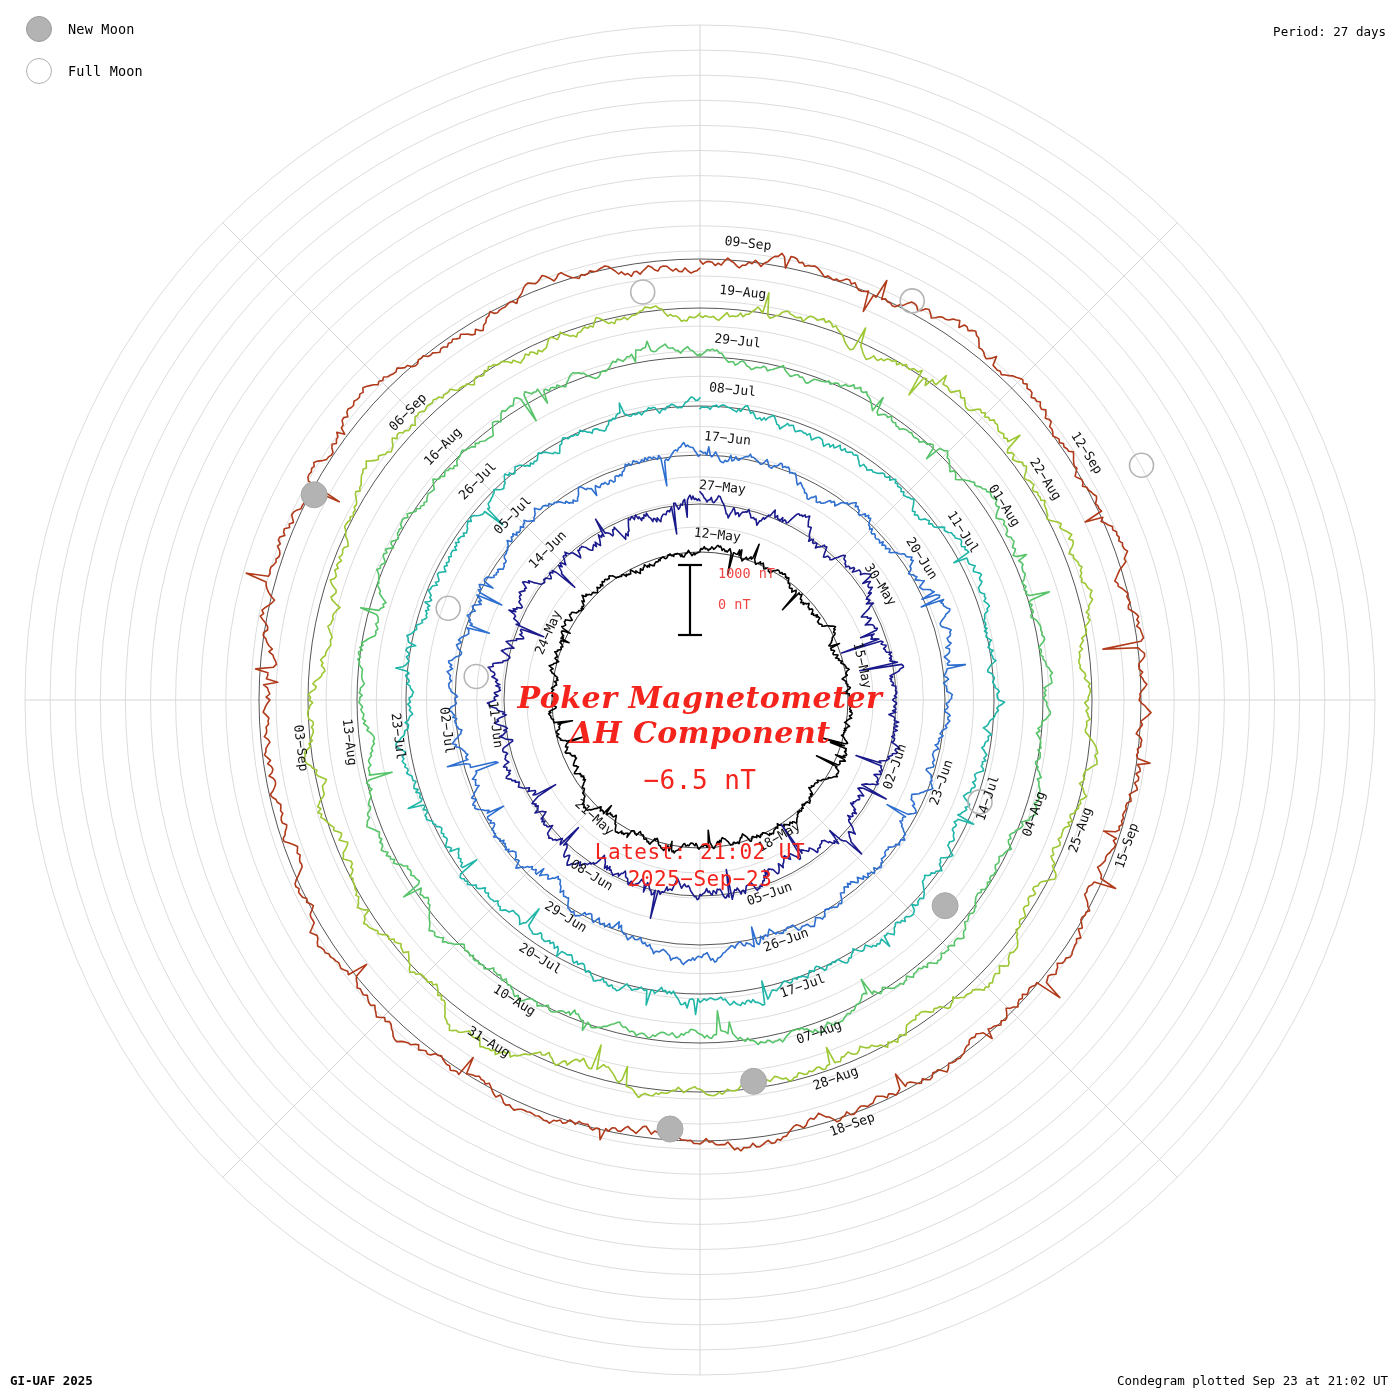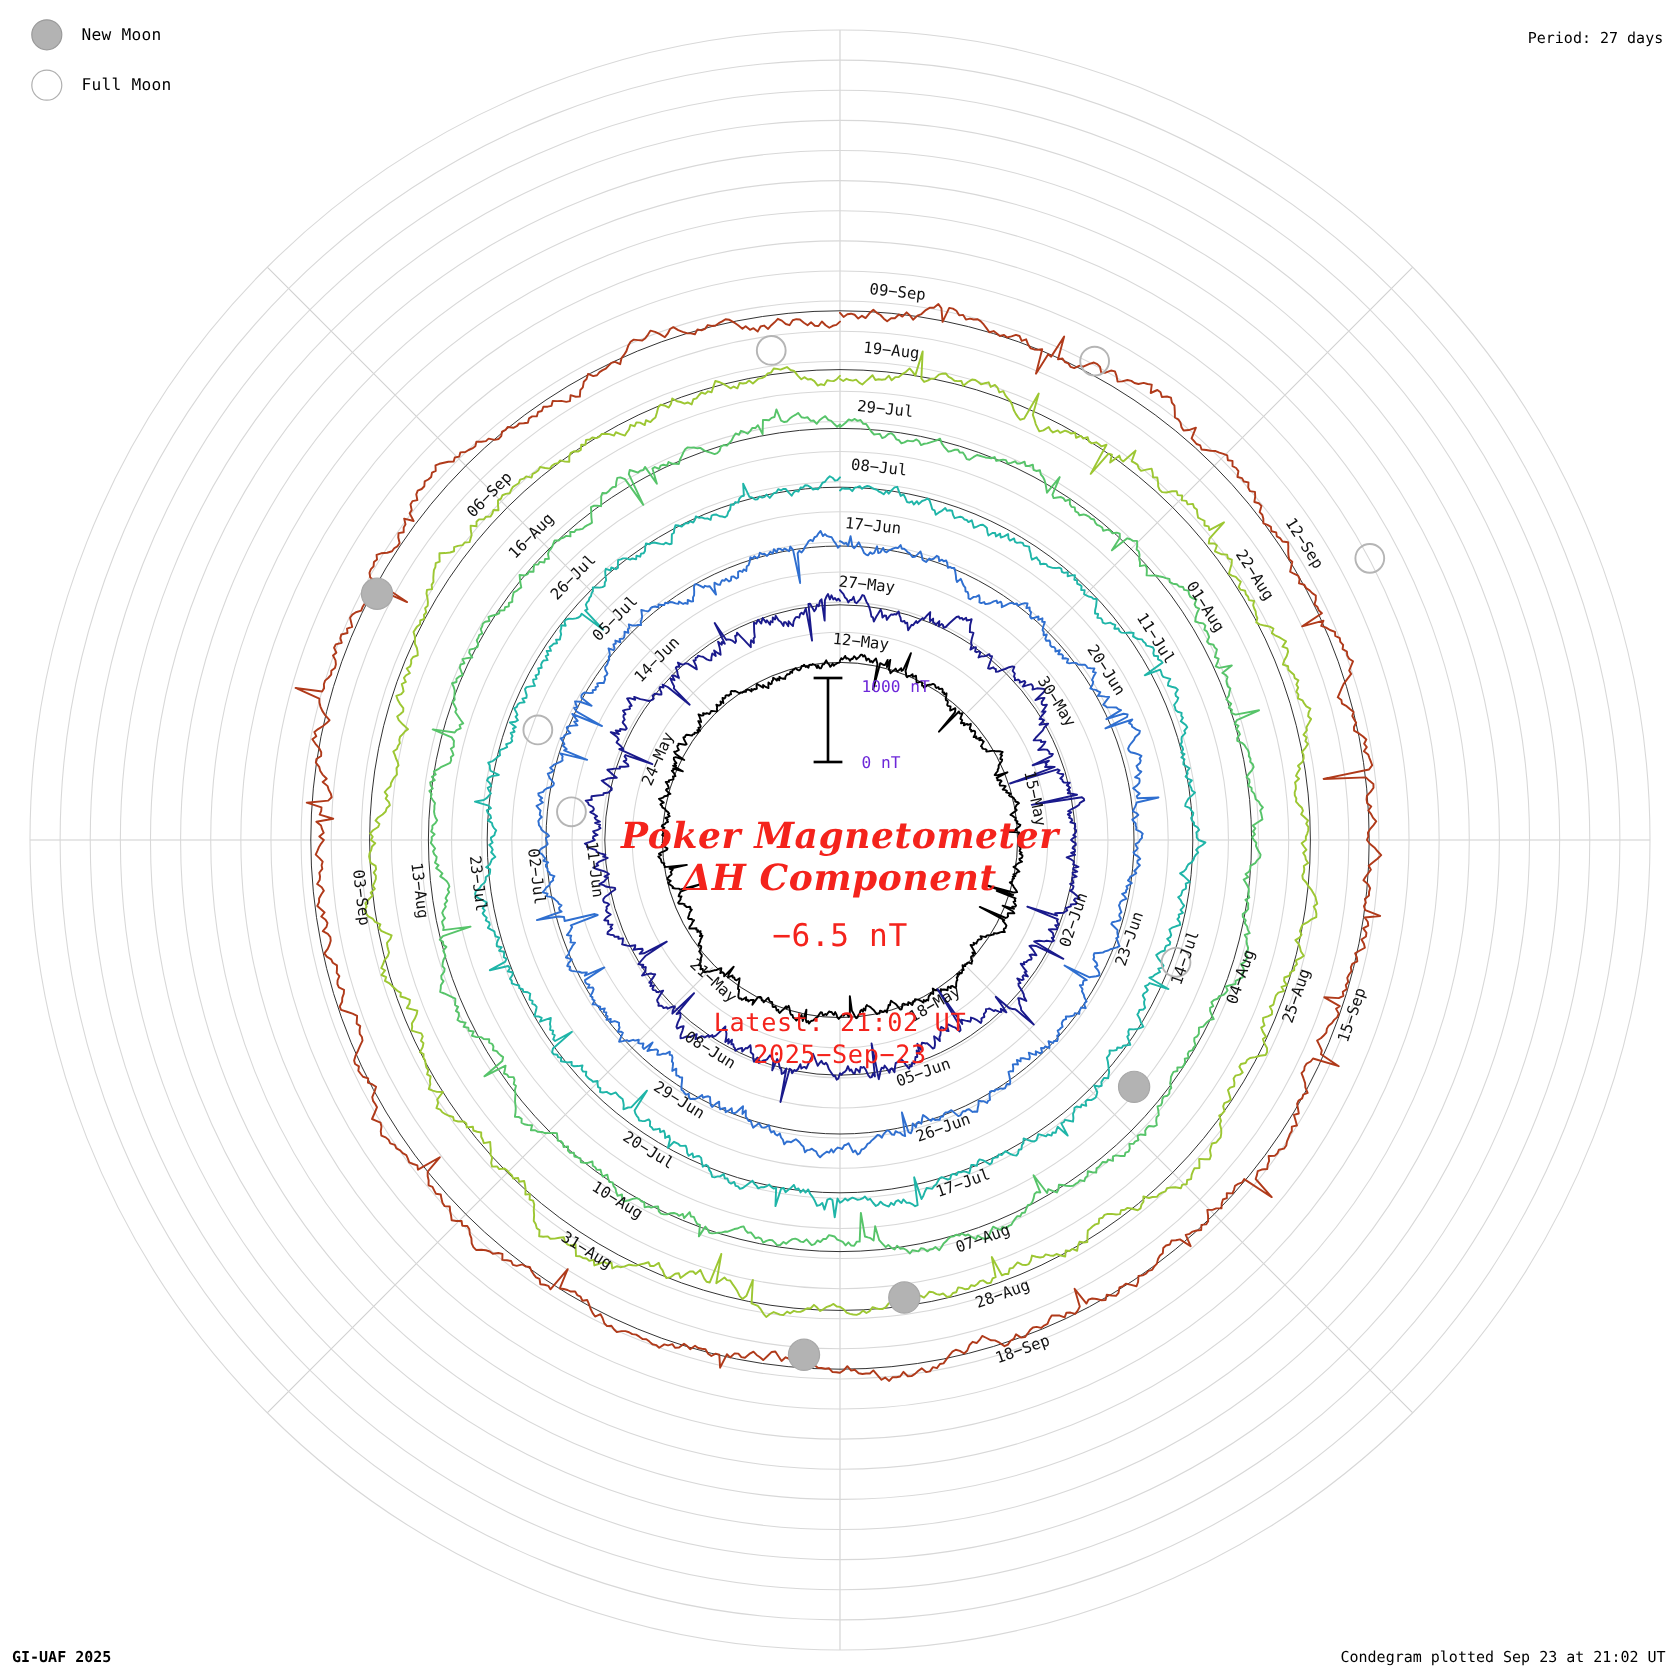--- a/index.html
+++ b/index.html
@@ -97,24 +97,24 @@
   }
   .center-latest {
     font-size: 21px;
     margin-top: 44px;
     line-height: 1.3;
     letter-spacing: 0.5px;
   }
   .scalebar-label {
     position: absolute;
     font-size: 13.5px;
-    color: #6d28d9;
+    color: #ef4444;
   }
   #scale-top { left: 718px; top: 565px; }
-  #scale-bottom { left: 718px; top: 628px; }
+  #scale-bottom { left: 718px; top: 596px; }
   svg { display: block; }
   text { font-family: "DejaVu Sans Mono", "Liberation Mono", monospace; }
 </style>
 </head>
 <body>
 
 <div id="stage">
 
   <svg id="plot" width="1400" height="1400" viewBox="0 0 1400 1400">
     <g id="grid-layer">

